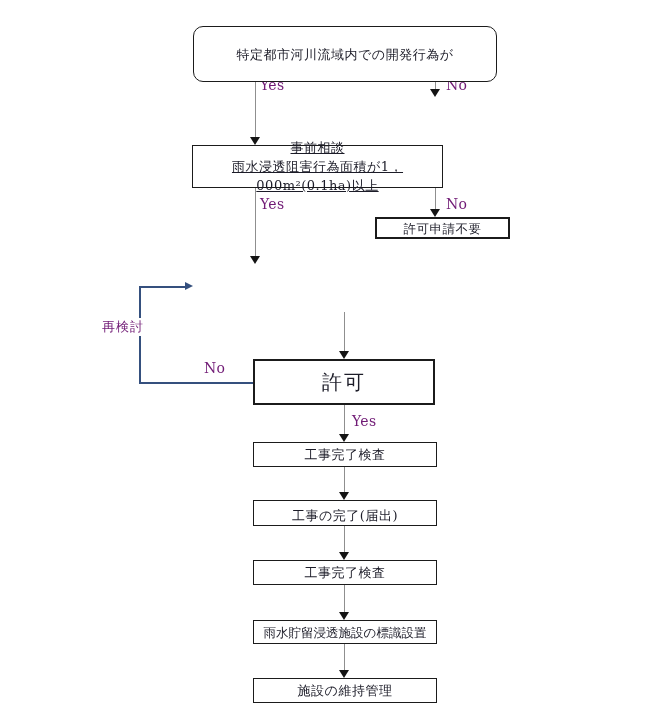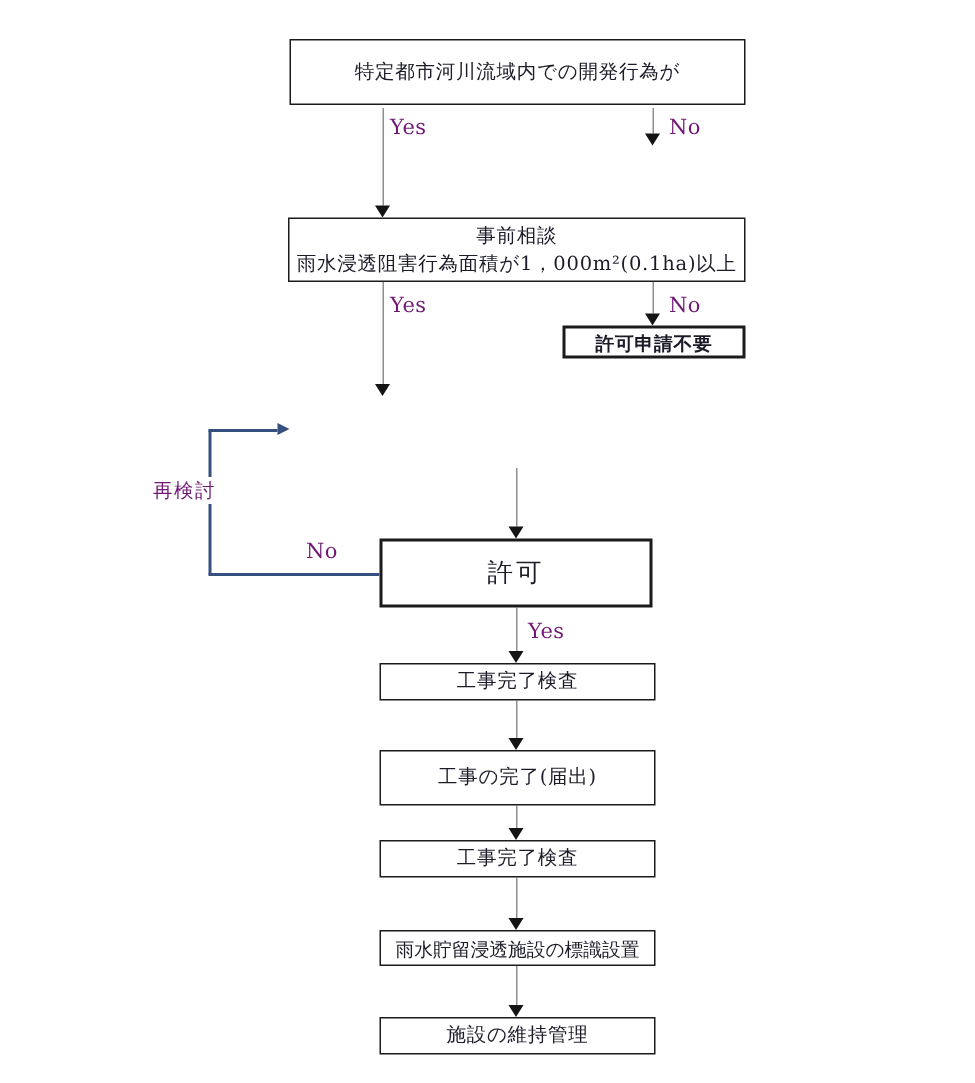--- a/index.html
+++ b/index.html
@@ -17,21 +17,21 @@
     border:1.5px solid #1b1b1b;
     box-sizing:border-box;
     display:flex;flex-direction:column;
     align-items:center;justify-content:center;
     text-align:center;
     font-size:13px;
     line-height:19px;
     letter-spacing:0.5px;
   }
   .box.small{border-width:2px;font-size:12.5px;}
-  .box.big{font-size:17px;letter-spacing:2px;border-width:2px;}
+  .box.big{font-size:20px;letter-spacing:2px;border-width:2px;}
   .vline{position:absolute;width:1px;background:#8f8f8f;}
   .arr-down{
     position:absolute;width:0;height:0;
     border-left:5px solid transparent;
     border-right:5px solid transparent;
     border-top:8px solid #141414;
   }
   .loop-h{position:absolute;height:1.5px;background:#35507e;}
   .loop-v{position:absolute;width:1.5px;background:#35507e;}
   .arr-right{
@@ -90,44 +90,44 @@
   <div class="arr-right" style="left:185px;top:282px;"></div>
 
   <div class="edge-label" style="left:260px;top:77px;">Yes</div>
   <div class="edge-label" style="left:446px;top:77px;">No</div>
   <div class="edge-label" style="left:260px;top:196px;">Yes</div>
   <div class="edge-label" style="left:446px;top:196px;">No</div>
   <div class="edge-label" style="left:204px;top:360px;">No</div>
   <div class="edge-label" style="left:352px;top:413px;">Yes</div>
   <div class="edge-label jp" style="left:101px;top:318px;">再検討</div>
 
-  <div class="box" style="left:193px;top:26px;width:304px;height:44px;">
+  <div class="box" style="left:193px;top:26px;width:304px;height:56px;border-radius:10px;">
     <span>特定都市河川流域内での開発行為が</span>
   </div>
 
 
-  <div class="box" style="left:192px;top:145px;width:305px;height:43px;">
+  <div class="box" style="left:192px;top:145px;width:251px;height:43px;text-decoration:underline;">
     <span>事前相談</span>
     <span>雨水浸透阻害行為面積が1，000m²(0.1ha)以上</span>
   </div>
 
-  <div class="box small" style="left:375px;top:217px;width:122px;height:22px;font-weight:bold;">
+  <div class="box small" style="left:375px;top:217px;width:135px;height:22px;">
     <span>許可申請不要</span>
   </div>
 
 
   <div class="box big" style="left:253px;top:359px;width:182px;height:46px;">
     <span>許可</span>
   </div>
 
   <div class="box" style="left:253px;top:442px;width:184px;height:25px;">
     <span>工事完了検査</span>
   </div>
 
-  <div class="box" style="left:253px;top:500px;width:184px;height:37px;">
+  <div class="box" style="left:253px;top:500px;width:184px;height:26px;justify-content:flex-end;">
     <span>工事の完了(届出)</span>
   </div>
 
   <div class="box" style="left:253px;top:560px;width:184px;height:25px;">
     <span>工事完了検査</span>
   </div>
 
   <div class="box" style="left:253px;top:678px;width:184px;height:25px;">
     <span>施設の維持管理</span>
   </div>

